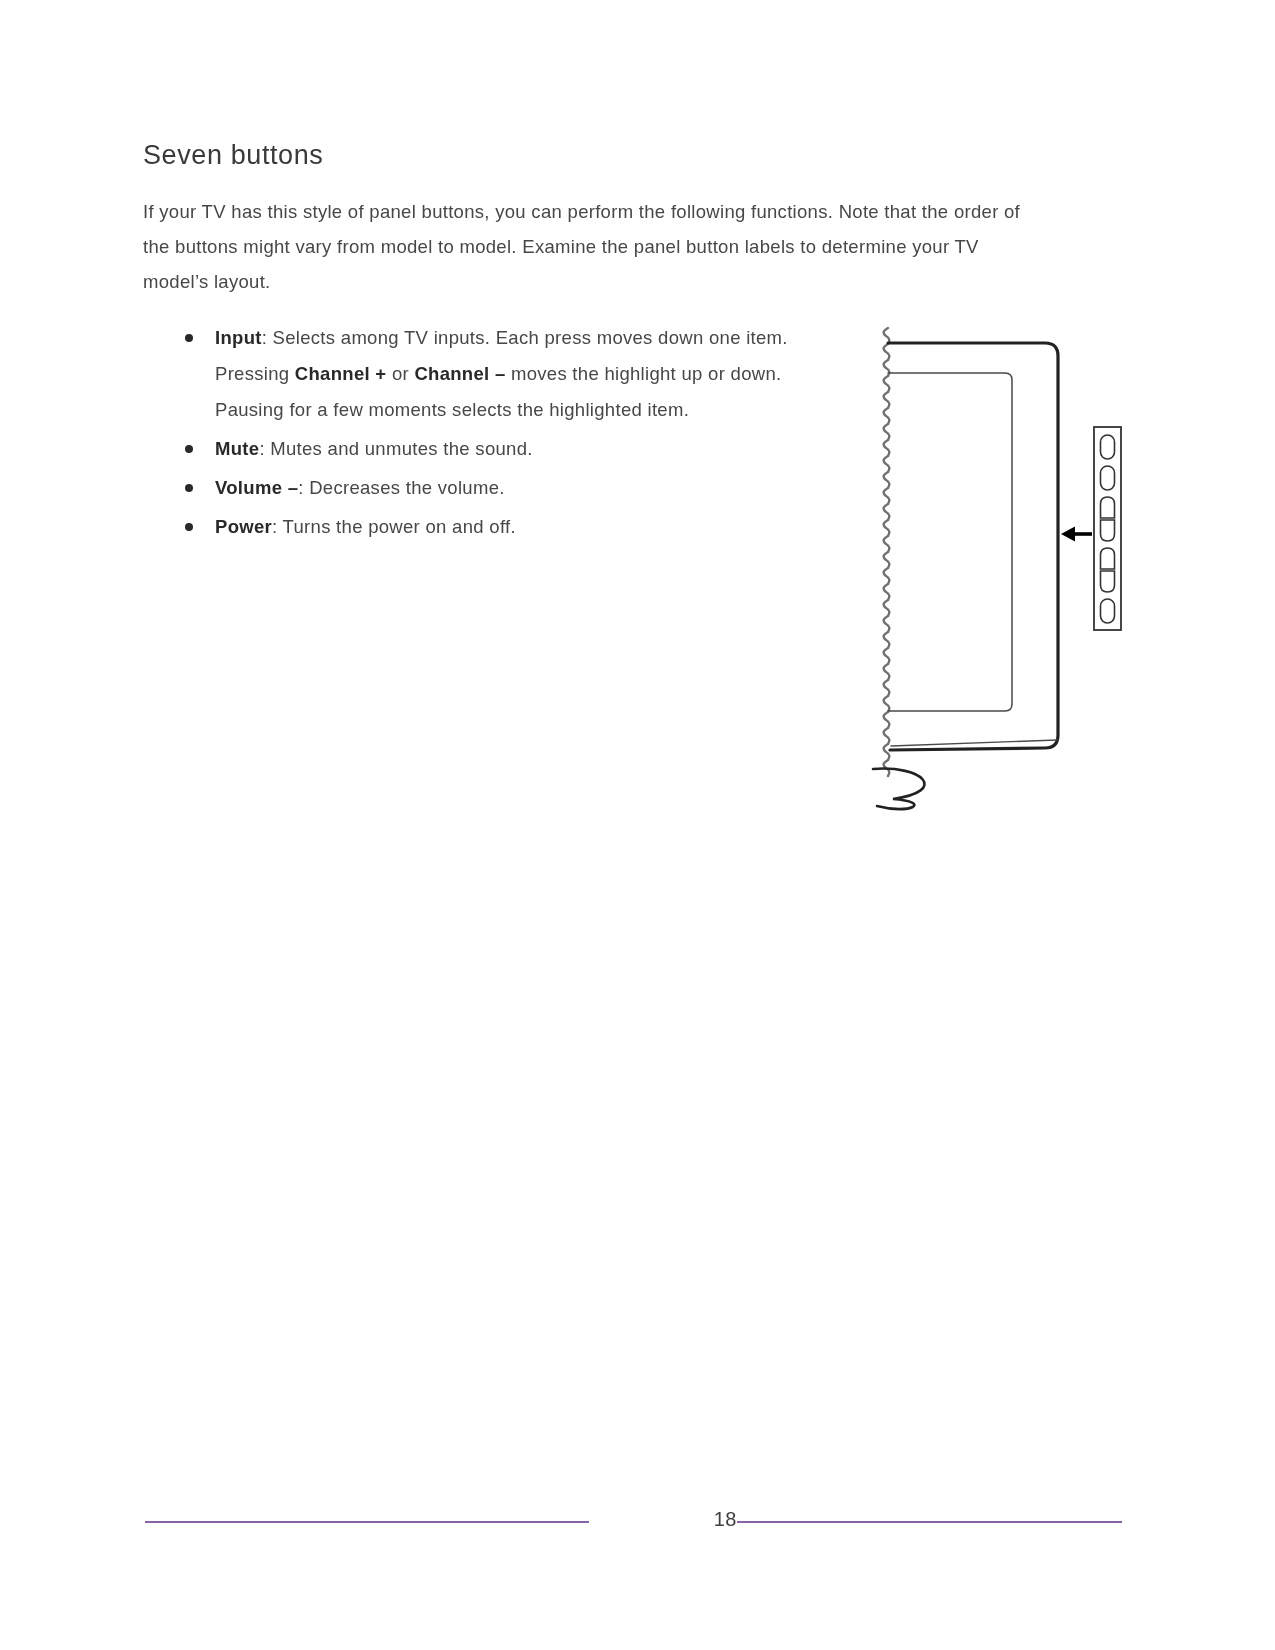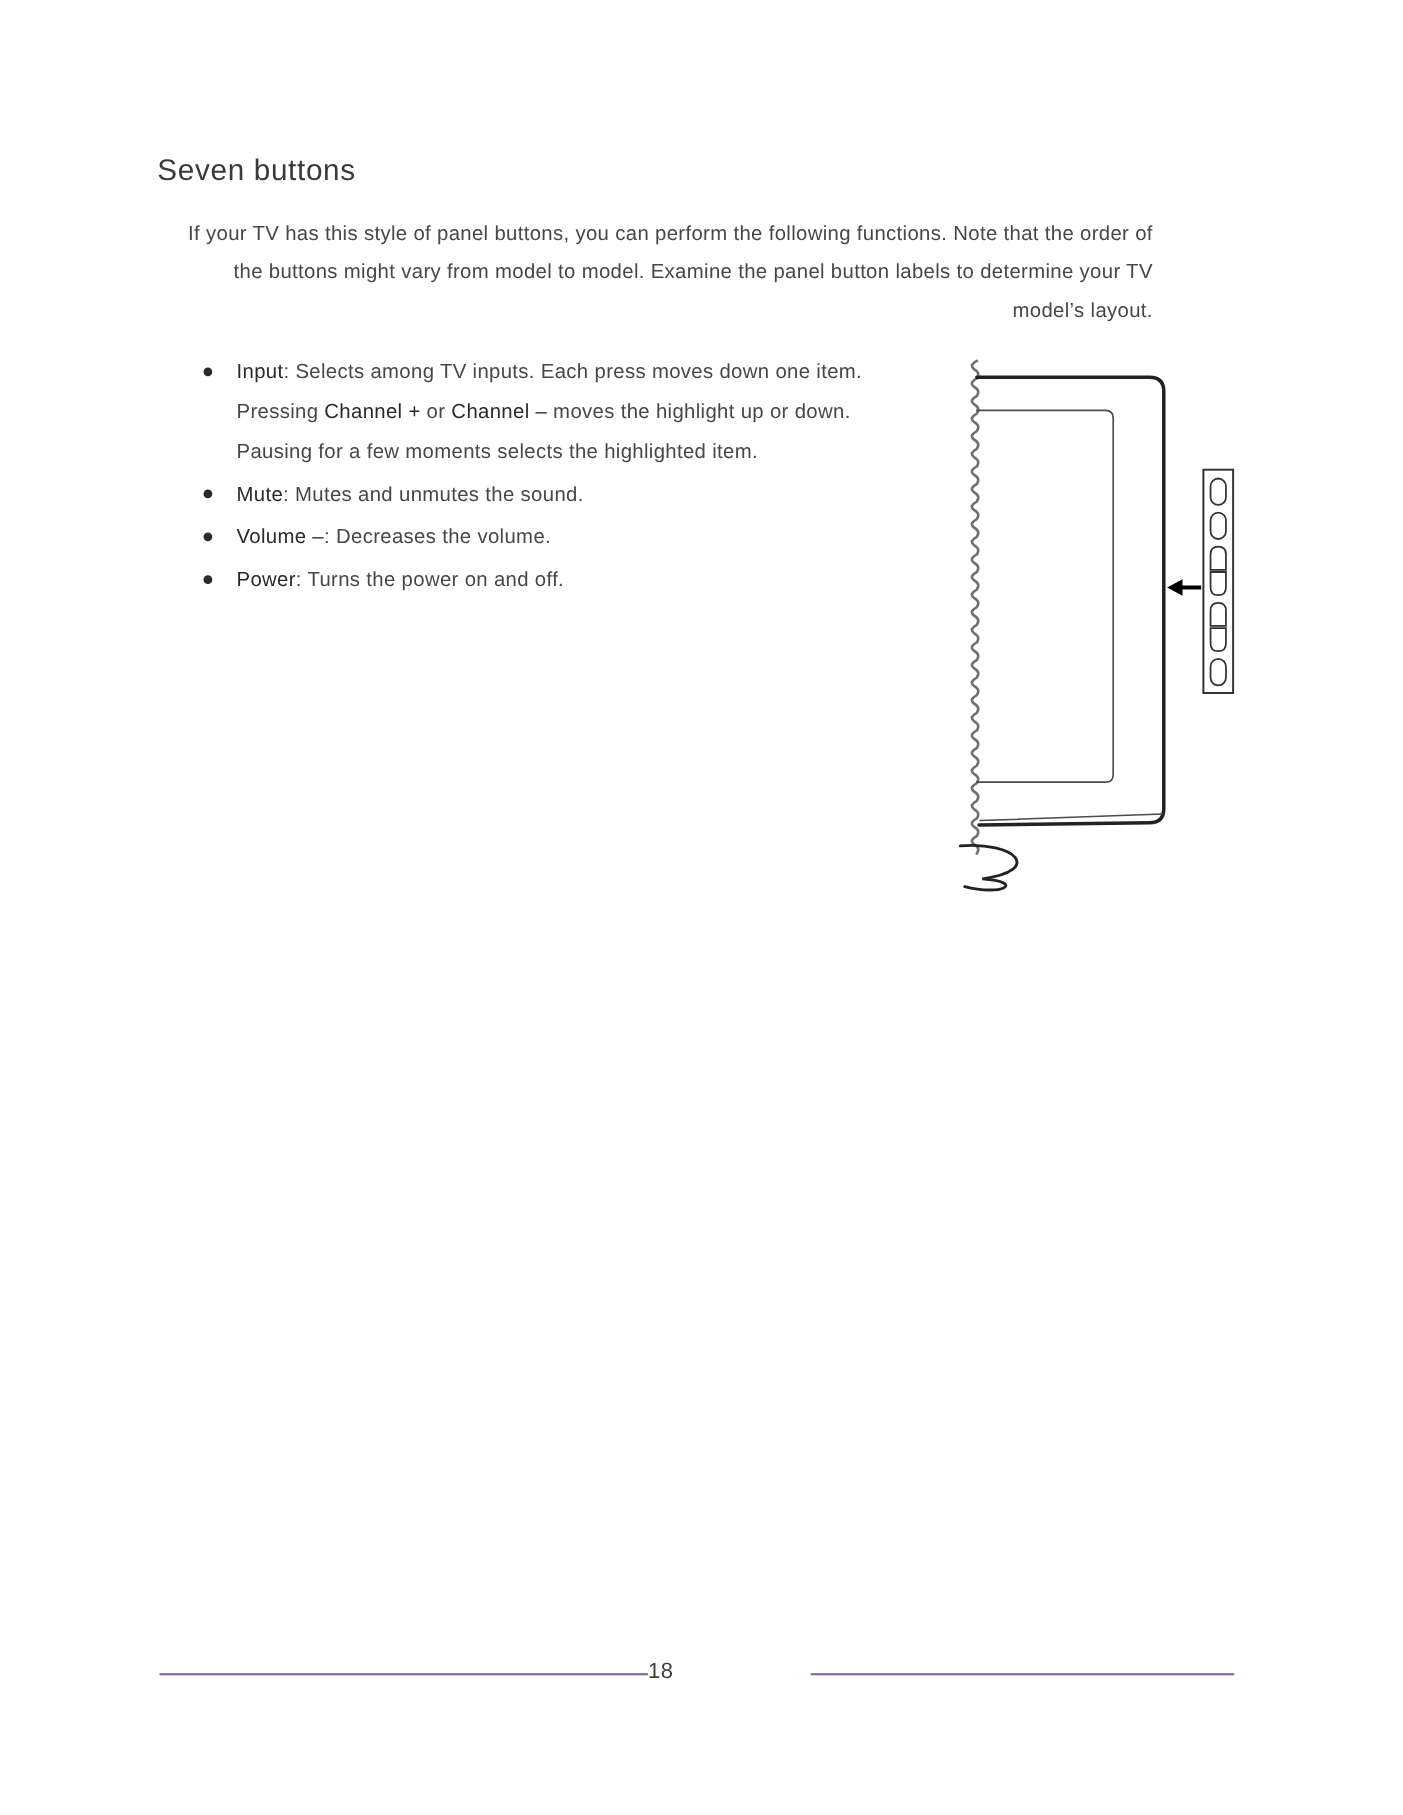--- a/index.html
+++ b/index.html
@@ -13,46 +13,46 @@
   .page{
     position:relative;width:1275px;height:1650px;margin:0 auto;
     background:var(--background);overflow:hidden;color:var(--text);
   }
   .page-title{
     position:absolute;left:143px;top:140px;margin:0;
     font-size:27px;font-weight:400;letter-spacing:.6px;color:var(--heading);
   }
   .intro{
     position:absolute;left:143px;top:194px;width:905px;margin:0;
-    font-size:18.5px;line-height:35px;letter-spacing:.3px;color:var(--text);text-align:right;
+    font-size:18.5px;line-height:35px;letter-spacing:.3px;color:var(--text);
   }
   ul.funcs{
     position:absolute;left:143px;top:320px;width:700px;
     list-style:none;margin:0;padding:0;
   }
   ul.funcs li{
     position:relative;padding-left:72px;width:692px;
     font-size:18.5px;line-height:36px;letter-spacing:.3px;
     margin-bottom:3px;color:var(--text);
   }
   ul.funcs li .dot{
     position:absolute;left:42px;top:14px;width:8px;height:8px;border-radius:50%;
     background:var(--bold-text);
   }
-  ul.funcs li .b{font-weight:400;color:var(--bold-text);}
+  ul.funcs li .b{font-weight:700;color:var(--bold-text);}
   .diagram{position:absolute;left:835px;top:315px;}
   .stk-dark{stroke:var(--diagram-stroke);fill:none;}
   .stk-mid{stroke:#4a4a4a;fill:none;}
   .stk-torn{stroke:var(--torn-edge);fill:none;}
   .btn-shape{stroke:#333333;stroke-width:1.6;fill:#ffffff;}
   .footer-rule{position:absolute;height:2px;background:var(--footer-rule);top:1521px;}
   .footer-rule.left{left:145px;width:444px;}
   .footer-rule.right{left:737px;width:385px;}
   .page-number{
-    position:absolute;left:589px;top:1508px;width:148px;text-align:left;
+    position:absolute;left:589px;top:1508px;width:148px;text-align:right;
     font-size:20px;letter-spacing:.5px;color:#3f3f42;
   }
 </style>
 </head>
 <body>
 
 <div class="page">
 
   <h1 class="page-title">Seven buttons</h1>
 

